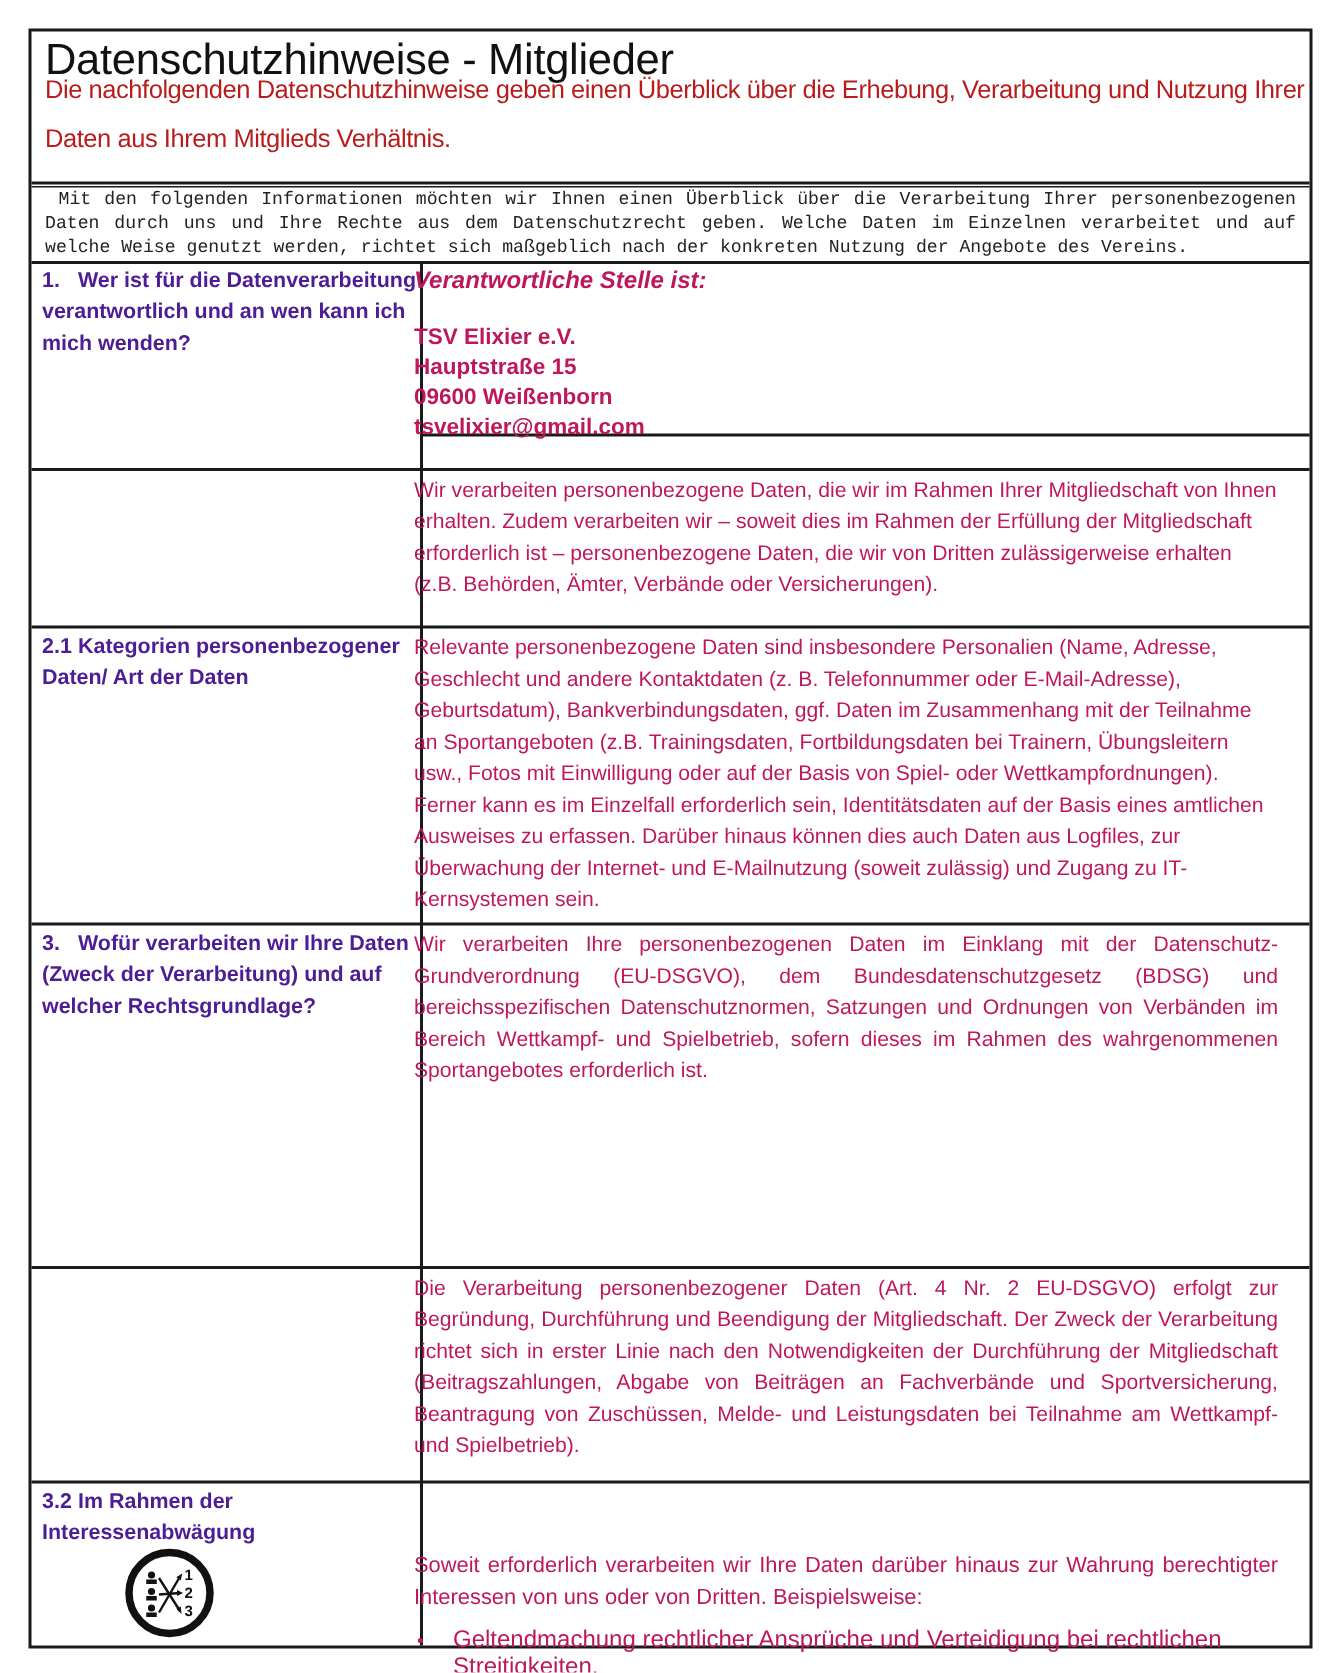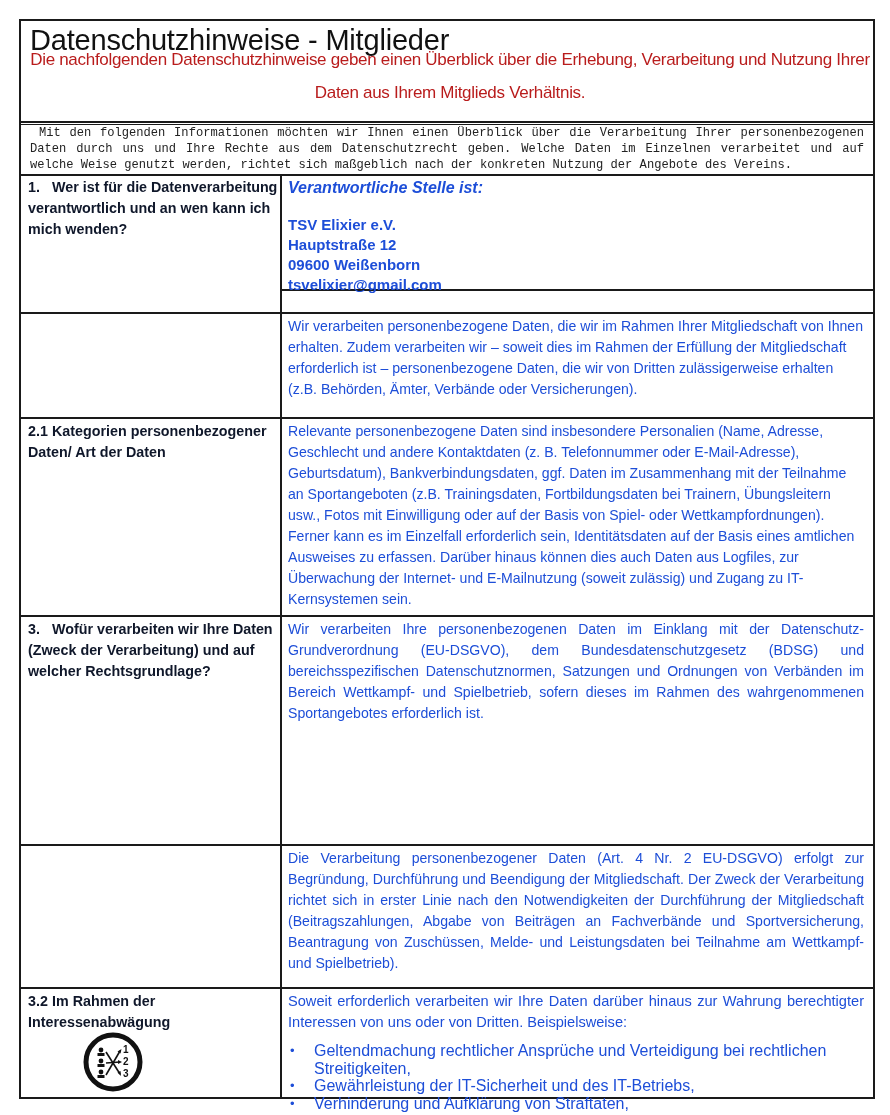--- a/index.html
+++ b/index.html
@@ -1,32 +1,32 @@
 <!DOCTYPE html>
 <html><head>
 <meta charset="utf-8">
 <style>
   html, body { margin: 0; padding: 0; background: #ffffff; }
   body { width: 890px; height: 1115px; position: relative; overflow: hidden;
          font-family: "Liberation Sans", sans-serif; color: #111; }
   .page { position: absolute; left: 19px; top: 19px; width: 856px; height: 1080px;
           box-sizing: border-box; border: 2px solid #1a1a1a; }
-  .header { position: absolute; left: 0; top: 0; width: 852px; height: 79px; text-align: center; }
+  .header { position: absolute; left: 0; top: 0; width: 852px; height: 79px; }
   .title { position: absolute; left: 9px; top: 1px; font-size: 29px; line-height: 36px; color: #111; letter-spacing: -0.2px; }
   .subtitle { position: absolute; left: 9px; top: 22px; width: 840px; font-size: 17px; line-height: 33px; color: #b91c1c; letter-spacing: -0.3px; }
   .sep { position: absolute; left: 0; width: 852px; height: 0; border-top: 2px solid #1a1a1a; }
   .intro { position: absolute; left: 9px; top: 104px; width: 834px; font-size: 12.1px; line-height: 16px;
            text-align: justify; color: #222; font-family: Liberation Mono, monospace; }
   .intro p { margin: 0; text-indent: 9px; }
   .hline { position: absolute; left: 0; width: 852px; height: 0; border-top: 2px solid #1a1a1a; }
   .vline { position: absolute; left: 259px; width: 0; border-left: 2px solid #1a1a1a; }
   .subline { position: absolute; left: 261px; width: 591px; height: 0; border-top: 2px solid #1a1a1a; }
-  .qcell { position: absolute; left: 7px; width: 250px; font-size: 14.3px; font-weight: bold; line-height: 21px; color: #0f172a; }
+  .qcell { position: absolute; left: 7px; width: 250px; font-size: 14.3px; font-weight: bold; line-height: 21px; color: #4c1d95; }
   .qcell .num { display: inline-block; width: 24px; }
-  .acell { position: absolute; left: 267px; width: 576px; font-size: 14.1px; line-height: 21px; color: #1d4ed8; }
+  .acell { position: absolute; left: 255px; width: 576px; font-size: 14.1px; line-height: 21px; color: #be185d; }
   .acell.just { text-align: justify; }
   .resp-head { font-style: italic; font-weight: bold; font-size: 16px; line-height: 22px; }
   .resp-addr { font-weight: bold; font-size: 15px; line-height: 20px; margin-top: 16px; }
   .bullets { list-style: none; margin: 9px 0 0 0; padding: 0; font-size: 16px; line-height: 17.5px; }
   .bullets li { position: relative; padding-left: 26px; }
   .bullets li::before { content: "\2022"; position: absolute; left: 2px; top: 0; font-size: 13px; }
   .icon-wrap { position: absolute; left: 63px; top: 1014px; width: 62px; height: 62px; }
 </style>
 </head>
 <body>
@@ -54,21 +54,21 @@
   <div class="hline" style="top:823px;"></div>
   <div class="hline" style="top:966px;"></div>
 
   <div class="qcell" style="top:156px;">
     <span class="num">1.</span><span style="display:inline;">Wer ist für die Datenverarbeitung verantwortlich und an wen kann ich mich wenden?</span>
   </div>
   <div class="acell" style="top:156px;">
     <div class="resp-head">Verantwortliche Stelle ist:</div>
     <div class="resp-addr">
       <div>TSV Elixier e.V.</div>
-      <div>Hauptstraße 12</div>
+      <div>Hauptstraße 15</div>
       <div>09600 Weißenborn</div>
       <div>tsvelixier@gmail.com</div>
     </div>
   </div>
 
   <div class="acell" style="top:295px;">Wir verarbeiten personenbezogene Daten, die wir im Rahmen Ihrer Mitgliedschaft von Ihnen erhalten. Zudem verarbeiten wir – soweit dies im Rahmen der Erfüllung der Mitgliedschaft erforderlich ist – personenbezogene Daten, die wir von Dritten zulässigerweise erhalten (z.B. Behörden, Ämter, Verbände oder Versicherungen).</div>
 
   <div class="qcell" style="top:400px;">
     <span class="num">2.1</span><span>Kategorien personenbezogener Daten/ Art der Daten</span>
   </div>
@@ -79,21 +79,21 @@
   </div>
   <div class="acell just" style="top:598px;">Wir verarbeiten Ihre personenbezogenen Daten im Einklang mit der Datenschutz-Grundverordnung (EU-DSGVO), dem Bundesdatenschutzgesetz (BDSG) und bereichsspezifischen Datenschutznormen, Satzungen und Ordnungen von Verbänden im Bereich Wettkampf- und Spielbetrieb, sofern dieses im Rahmen des wahrgenommenen Sportangebotes erforderlich ist.</div>
 
   <div class="acell just" style="top:827px;">Die Verarbeitung personenbezogener Daten (Art. 4 Nr. 2 EU-DSGVO) erfolgt zur Begründung, Durchführung und Beendigung der Mitgliedschaft. Der Zweck der Verarbeitung richtet sich in erster Linie nach den Notwendigkeiten der Durchführung der Mitgliedschaft (Beitragszahlungen, Abgabe von Beiträgen an Fachverbände und Sportversicherung, Beantragung von Zuschüssen, Melde- und Leistungsdaten bei Teilnahme am Wettkampf- und Spielbetrieb).</div>
 
   <div class="qcell" style="top:970px;">
     <span class="num">3.2</span><span>Im Rahmen der Interessenabwägung</span>
   </div>
 
   <div class="acell" style="top:970px;">
-    <div class="just" style="text-align:justify;font-size:14.6px;line-height:21px;">Soweit erforderlich verarbeiten wir Ihre Daten darüber hinaus zur Wahrung berechtigter Interessen von uns oder von Dritten. Beispielsweise:</div>
+    <div class="just" style="text-align:justify;font-size:14.6px;line-height:21px;margin-top:43px;">Soweit erforderlich verarbeiten wir Ihre Daten darüber hinaus zur Wahrung berechtigter Interessen von uns oder von Dritten. Beispielsweise:</div>
     <ul class="bullets">
       <li>Geltendmachung rechtlicher Ansprüche und Verteidigung bei rechtlichen Streitigkeiten,</li>
       <li>Gewährleistung der IT-Sicherheit und des IT-Betriebs,</li>
       <li>Verhinderung und Aufklärung von Straftaten,</li>
     </ul>
   </div>
 </div>
 
 <div class="icon-wrap" style="left:82px;top:1031px;">
   <svg width="62" height="62" viewBox="0 0 62 62">

